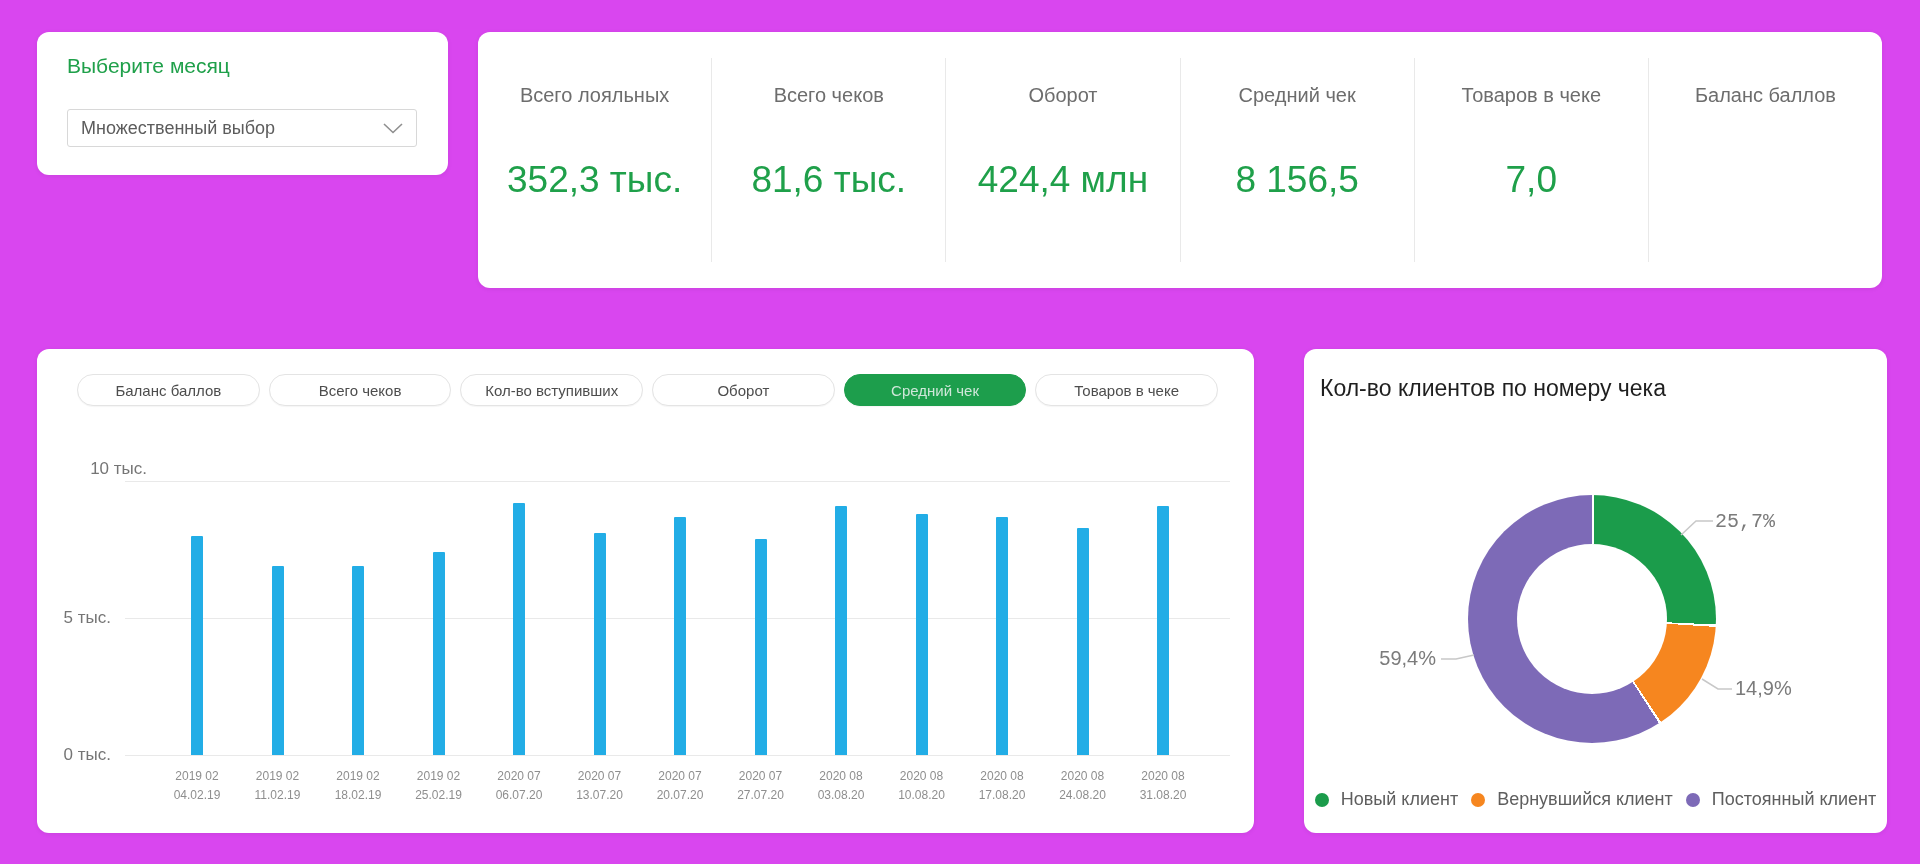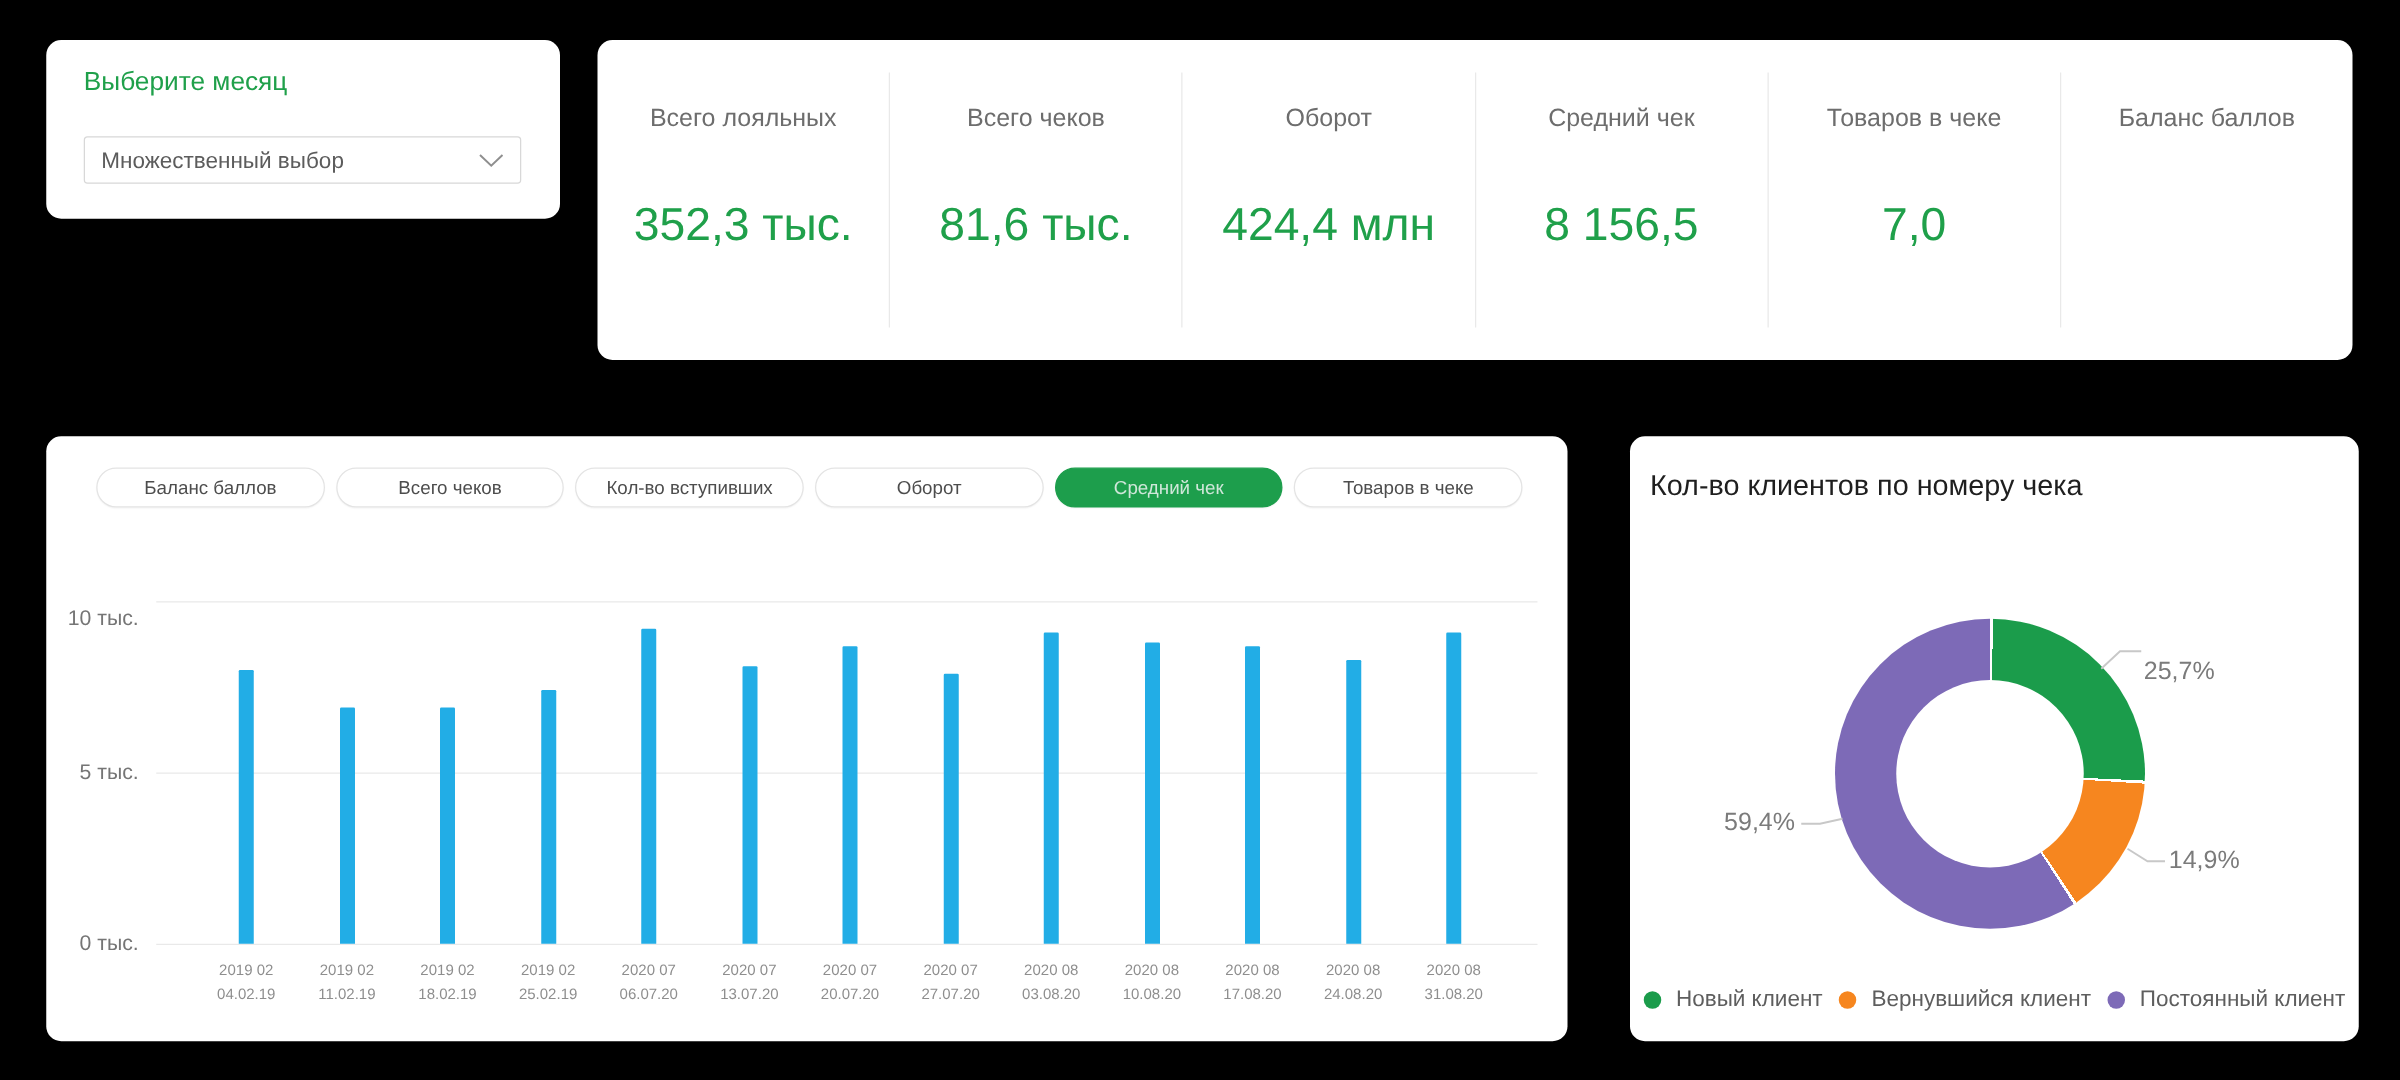--- a/index.html
+++ b/index.html
@@ -1,17 +1,17 @@
 <!DOCTYPE html>
 <html><head>
 <meta charset="utf-8">
 <style>
   html,body{margin:0;padding:0;}
   body{background:#f0f0f1;font-family:"Liberation Sans","DejaVu Sans",sans-serif;}
-  .page{position:relative;width:1920px;height:864px;overflow:hidden;background:#000000;}
+  .page{position:relative;width:1920px;height:864px;overflow:hidden;background:#d946ef;}
   .card{position:absolute;background:#fff;border-radius:12px;box-shadow:0 1px 5px rgba(0,0,0,.07);}
 
   
   .card-month{left:37px;top:32px;width:411px;height:143px;}
   .month-title{position:absolute;left:30px;top:22px;font-size:21px;color:#1fa04a;}
   .select{position:absolute;left:30px;top:77px;width:350px;height:38px;border:1px solid #d8d8d8;
           border-radius:3px;background:#fff;box-sizing:border-box;display:flex;align-items:center;
           justify-content:space-between;padding:0 13px;color:#5c5c5c;font-size:18px;cursor:pointer;}
   .select svg{flex:0 0 auto;}
 
@@ -38,21 +38,21 @@
   .xlabel{position:absolute;width:86px;margin-left:-43px;text-align:center;font-size:12px;
           line-height:19px;color:#8e8e8e;white-space:nowrap;}
 
   
   .card-donut{left:1304px;top:349px;width:583px;height:484px;}
   .donut-title{position:absolute;left:16px;top:26px;font-size:23px;color:#1f1f1f;}
   .donut{position:absolute;left:164px;top:146px;width:248px;height:248px;border-radius:50%;}
   .donut::after{content:"";position:absolute;left:49px;top:49px;width:150px;height:150px;
                 background:#fff;border-radius:50%;}
   .pct{position:absolute;font-size:20px;color:#7b7b7b;white-space:nowrap;}
-  .pct-0{left:411px;top:177px;}
+  .pct-0{left:411px;top:161px;font-family:Liberation Mono, monospace;}
   .pct-1{left:431px;top:328px;}
   .pct-2{left:62px;top:298px;width:70px;text-align:right;}
   .connectors{position:absolute;left:0;top:0;width:583px;height:484px;pointer-events:none;}
   .legend{position:absolute;left:0;right:0;top:440px;display:flex;justify-content:center;gap:13px;}
   .legend-item{display:flex;align-items:center;gap:12px;font-size:18px;color:#5e5e5e;cursor:pointer;white-space:nowrap;}
   .legend-dot{width:14px;height:14px;border-radius:50%;flex:0 0 auto;}
 </style>
 </head>
 <body>
 
@@ -99,21 +99,21 @@
         <button class="tab">Баланс баллов</button>
         <button class="tab">Всего чеков</button>
         <button class="tab">Кол-во вступивших</button>
         <button class="tab">Оборот</button>
         <button class="tab selected">Средний чек</button>
         <button class="tab">Товаров в чеке</button>
       </div>
     <div id="yticks">
         <div class="ytick" style="top: 396px;">0 тыс.</div>
         <div class="ytick" style="top: 259px;">5 тыс.</div>
-        <div class="ytick" style="top: 136px;">10 тыс.</div>
+        <div class="ytick" style="top: 110px; padding-left: 36px;">10 тыс.</div>
       </div>
     <div class="plot" id="plot">
         <div class="gridline" style="top: 274px;"></div>
         <div class="gridline" style="top: 137px;"></div>
         <div class="gridline" style="top: 0px;"></div>
         <div class="bar" style="left: 66px; height: 219.2px; background: rgb(34, 173, 230);"></div>
         <div class="bar" style="left: 146.5px; height: 189.06px; background: rgb(34, 173, 230);"></div>
         <div class="bar" style="left: 227px; height: 189.06px; background: rgb(34, 173, 230);"></div>
         <div class="bar" style="left: 307.5px; height: 202.76px; background: rgb(34, 173, 230);"></div>
         <div class="bar" style="left: 388px; height: 252.08px; background: rgb(34, 173, 230);"></div>

